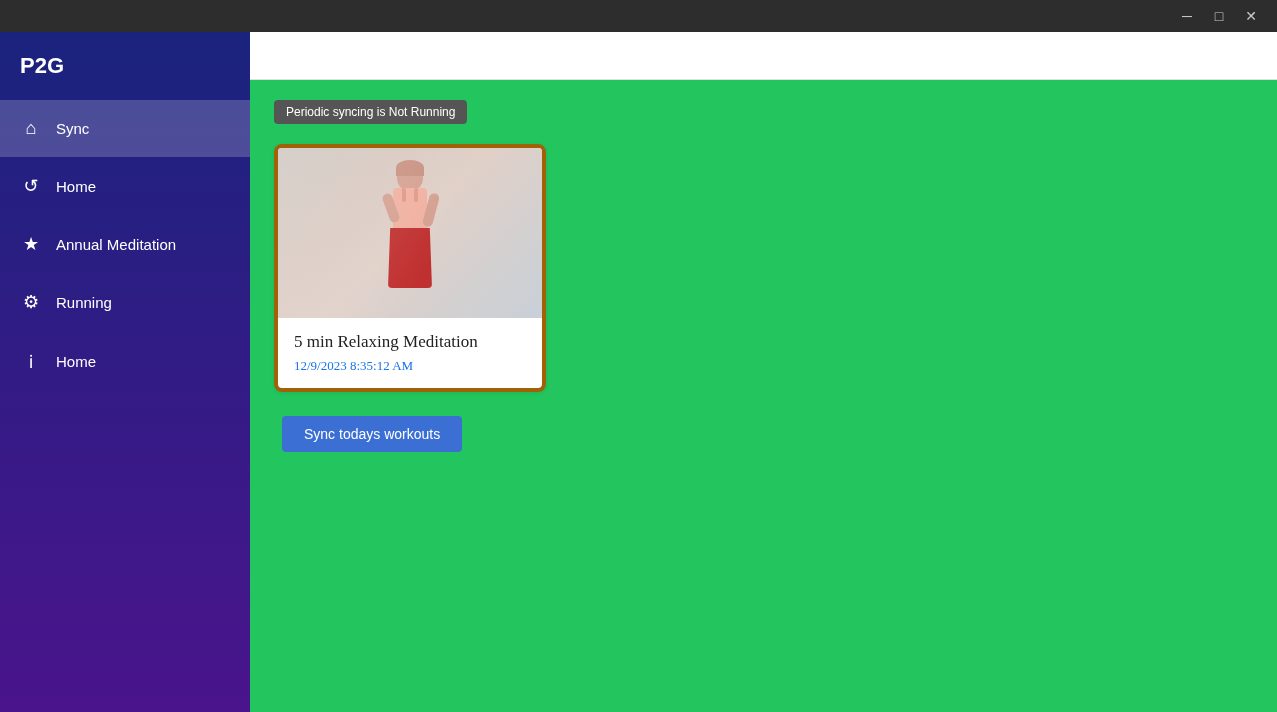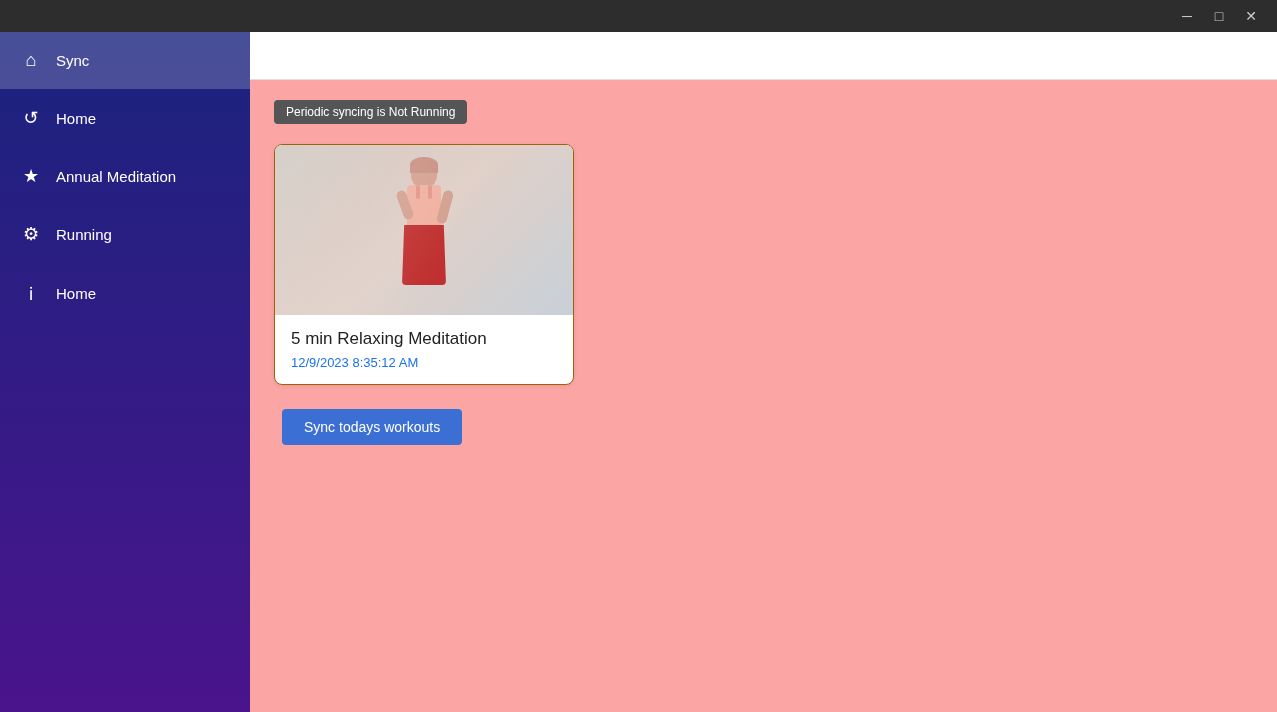--- a/index.html
+++ b/index.html
@@ -77,21 +77,21 @@
     .nav-item.active { background: rgba(255,255,255,0.2); }
     .nav-icon {
       font-size: 18px;
       width: 22px;
       text-align: center;
     }
 
     
     .main-content {
       flex: 1;
-      background: #fca5a5;
+      background: #22c55e;
       overflow-y: auto;
       display: flex;
       flex-direction: column;
     }
     .main-header {
       height: 48px;
       background: white;
       border-bottom: 1px solid #e0e0e0;
       flex-shrink: 0;
     }
@@ -106,27 +106,28 @@
       background: #555;
       color: white;
       font-size: 12px;
       padding: 5px 12px;
       border-radius: 4px;
       margin-bottom: 20px;
     }
 
     
     .workout-card {
-      width: 300px;
-      border: 1px solid #a16207;
+      width: 272px;
+      border: 4px solid #a16207;
       border-radius: 8px;
       overflow: hidden;
       margin-bottom: 24px;
       background: white;
       box-shadow: 0 1px 4px rgba(0,0,0,0.08);
+      font-family: Liberation Serif, serif;
     }
     .workout-card-image {
       width: 100%;
       height: 170px;
       background: linear-gradient(135deg, #d0c8c0 0%, #e8d8d0 40%, #f0c8b8 60%, #c84848 100%);
       position: relative;
       overflow: hidden;
     }
 
     .workout-card-info {
@@ -164,20 +165,21 @@
   <div class="titlebar-controls">
     <button class="titlebar-btn minimize">─</button>
     <button class="titlebar-btn maximize">□</button>
     <button class="titlebar-btn close">✕</button>
   </div>
 </div>
 
 <div class="app-body">
 
   <aside class="sidebar">
+    <div class="sidebar-logo">P2G</div>
     <nav class="sidebar-nav">
 
       <div class="nav-item active">
         <span class="nav-icon">⌂</span>
         <span>Sync</span>
       </div>
 
       <div class="nav-item">
         <span class="nav-icon">↺</span>
         <span>Home</span>

